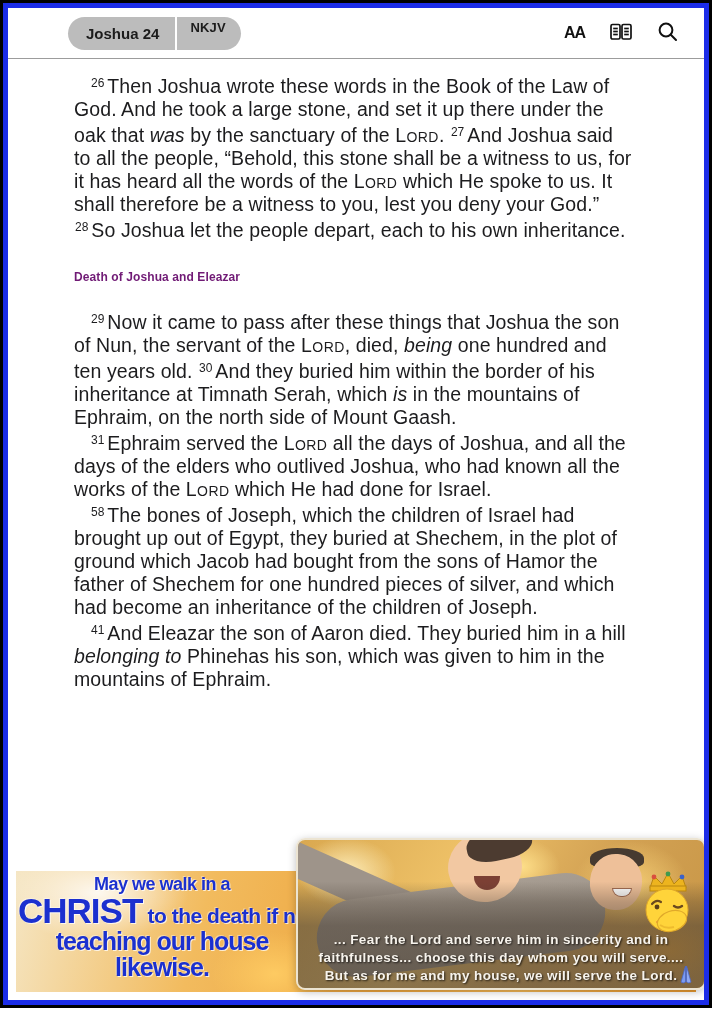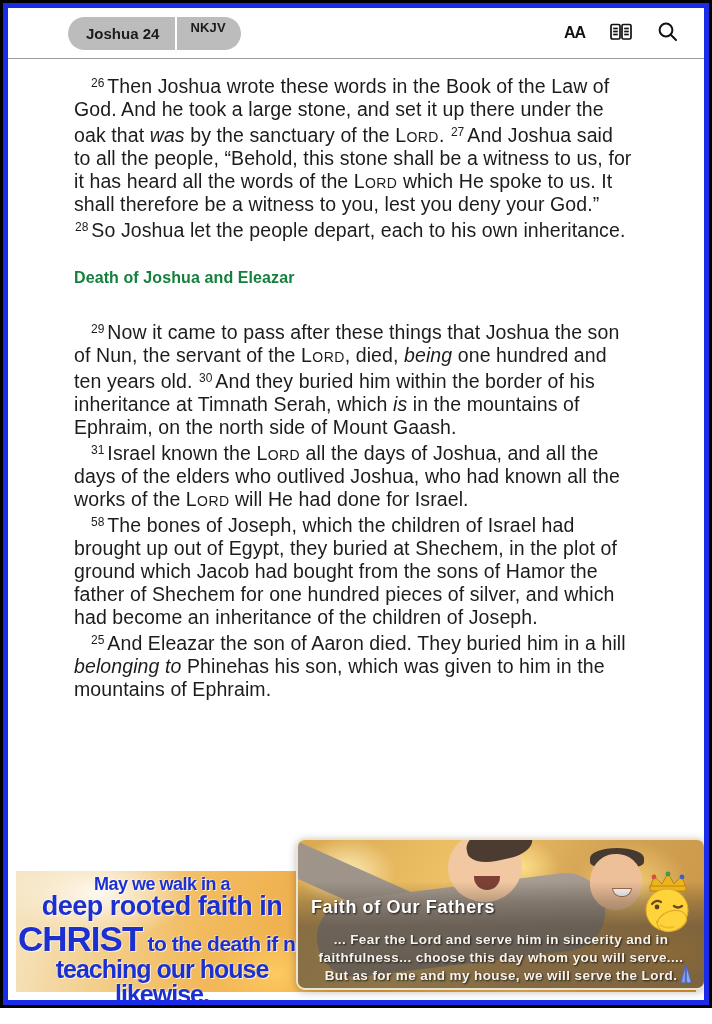--- a/index.html
+++ b/index.html
@@ -47,22 +47,22 @@
 
   
   .scripture {
     position:relative;
     padding:13px 72px 0 66px;
     font-size:19.5px; line-height:23px; color:#1c1c1e;
     letter-spacing:0.1px;
   }
   .scripture p { text-indent:16px; margin:0; }
   .scripture h2 {
-    font-size:16px; font-weight:bold; color:#15803d;
-    margin:24px 0 29px 0; letter-spacing:0.1px;
+    font-size:12px; font-weight:bold; color:#701a75;
+    margin:24px 0 19px 0; letter-spacing:0.1px;
   }
   .seg-sup { font-size:12px; vertical-align:6px; margin:0 3px 0 1px; letter-spacing:0; }
   .seg-i   { font-style:italic; }
   .seg-sc  { font-variant:small-caps; letter-spacing:0.4px; }
 
   
   .banner {
     position:absolute; left:8px; right:8px; bottom:8px; height:121px;
     background:
       radial-gradient(130px 70px at 12% 18%, rgba(255,255,255,0.85), rgba(255,255,255,0) 70%),
@@ -194,47 +194,45 @@
             </svg>
           </span>
         </button>
       </div>
     </div>
 
     <div class="scripture">
       <p><span class="seg-sup">26</span><span class="seg-n">Then Joshua wrote these words in the Book of the Law of God. And he took a large stone, and set it up there under the oak that </span><span class="seg-i">was</span><span class="seg-n"> by the sanctuary of the </span><span class="seg-sc">Lord</span><span class="seg-n">. </span><span class="seg-sup">27</span><span class="seg-n">And Joshua said to all the people, “Behold, this stone shall be a witness to us, for it has heard all the words of the </span><span class="seg-sc">Lord</span><span class="seg-n"> which He spoke to us. It shall therefore be a witness to you, lest you deny your God.” </span><span class="seg-sup">28</span><span class="seg-n">So Joshua let the people depart, each to his own inheritance.</span></p>
       <h2>Death of Joshua and Eleazar</h2>
       <p><span class="seg-sup">29</span><span class="seg-n">Now it came to pass after these things that Joshua the son of Nun, the servant of the </span><span class="seg-sc">Lord</span><span class="seg-n">, died, </span><span class="seg-i">being</span><span class="seg-n"> one hundred and ten years old. </span><span class="seg-sup">30</span><span class="seg-n">And they buried him within the border of his inheritance at Timnath Serah, which </span><span class="seg-i">is</span><span class="seg-n"> in the mountains of Ephraim, on the north side of Mount Gaash.</span></p>
-      <p><span class="seg-sup">31</span><span class="seg-n">Israel known the </span><span class="seg-sc">Lord</span><span class="seg-n"> all the days of Joshua, and all the days of the elders who outlived Joshua, who had known all the works of the </span><span class="seg-sc">Lord</span><span class="seg-n"> will He had done for Israel.</span></p>
+      <p><span class="seg-sup">31</span><span class="seg-n">Ephraim served the </span><span class="seg-sc">Lord</span><span class="seg-n"> all the days of Joshua, and all the days of the elders who outlived Joshua, who had known all the works of the </span><span class="seg-sc">Lord</span><span class="seg-n"> which He had done for Israel.</span></p>
       <p><span class="seg-sup">58</span><span class="seg-n">The bones of Joseph, which the children of Israel had brought up out of Egypt, they buried at Shechem, in the plot of ground which Jacob had bought from the sons of Hamor the father of Shechem for one hundred pieces of silver, and which had become an inheritance of the children of Joseph.</span></p>
-      <p><span class="seg-sup">25</span><span class="seg-n">And Eleazar the son of Aaron died. They buried him in a hill </span><span class="seg-i">belonging to</span><span class="seg-n"> Phinehas his son, which was given to him in the mountains of Ephraim.</span></p>
+      <p><span class="seg-sup">41</span><span class="seg-n">And Eleazar the son of Aaron died. They buried him in a hill </span><span class="seg-i">belonging to</span><span class="seg-n"> Phinehas his son, which was given to him in the mountains of Ephraim.</span></p>
     </div>
 
     <div class="banner">
       <div class="banner-text" style="color:#1b30cf;">
         <div class="bt-l1">May we walk in a</div>
-        <div class="bt-l2">deep rooted faith in</div>
         <div class="bt-l3"><span class="big">CHRIST</span><span> to the death if needs be</span></div>
         <div class="bt-l4">teaching our house likewise.</div>
 
       </div>
 
       <div class="photo-card">
         <div class="kid-arm"></div>
         <div class="kid-torso"></div>
         <div class="kid-head"></div>
         <div class="kid-hair"></div>
         <div class="kid-mouth"></div>
         <div class="dad-hair"></div>
         <div class="dad-head"></div>
         <div class="dad-mouth"></div>
         <div class="card-grad"></div>
 
         <div class="card-title-block">
-          <div class="card-title">Faith of Our Fathers</div>
         </div>
 
         <div class="card-verse">... Fear the Lord and serve him in sincerity and in faithfulness...  choose this day whom you will serve.... But as for me and my house, we will serve the Lord.</div>
 
         <div class="emoji-cluster">
           <svg width="58" height="66" viewBox="0 0 58 66">
             <polygon points="12,18 16,6 24,14 30,3 36,14 44,6 48,18" fill="#edb41e" stroke="#b9860f" stroke-width="1"></polygon>
             <circle cx="16" cy="7" r="2.4" fill="#d94f3e"></circle>
             <circle cx="30" cy="4" r="2.4" fill="#3f9a4e"></circle>
             <circle cx="44" cy="7" r="2.4" fill="#3b62c9"></circle>

